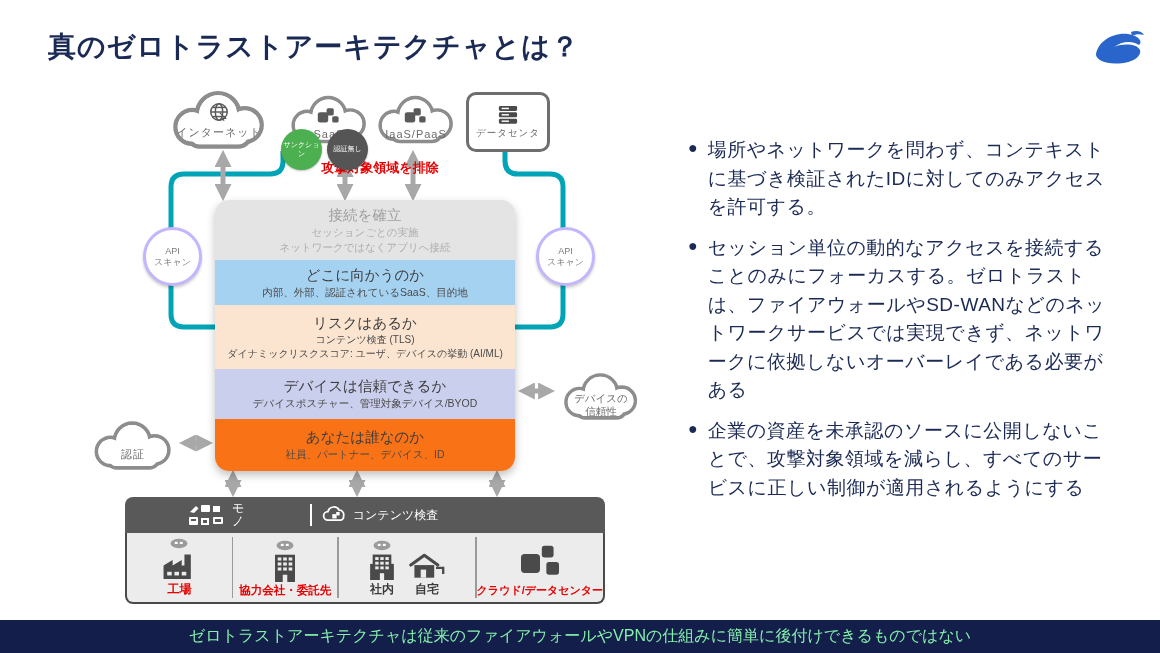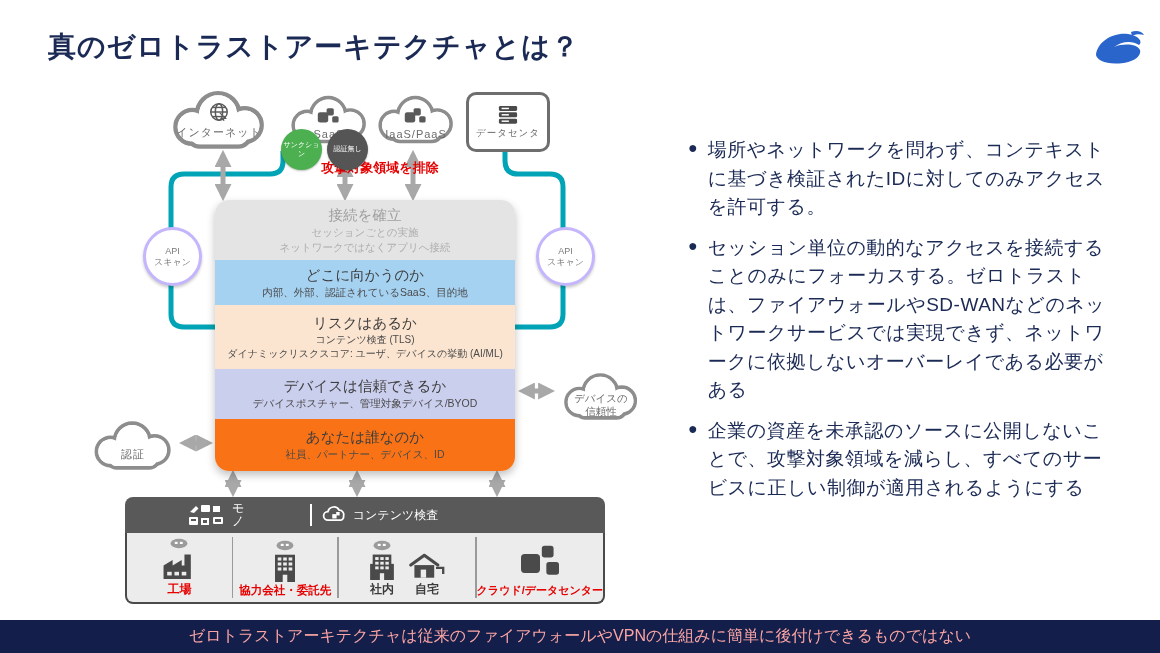--- a/index.html
+++ b/index.html
@@ -2,21 +2,21 @@
 <html><head>
 <meta charset="utf-8">
 <style>
   html,body{margin:0;padding:0;background:#fff;}
   .slide{position:relative;width:1160px;height:653px;background:#ffffff;overflow:hidden;
          font-family:"Liberation Sans","DejaVu Sans",sans-serif;}
   .abs{position:absolute;}
 
   
   .title{left:48px;top:28px;font-size:28px;font-weight:700;color:#1b2a55;letter-spacing:1px;}
-  .footer{left:0;bottom:0;width:1160px;height:33px;background:#131f4a;color:#fca5a5;
+  .footer{left:0;bottom:0;width:1160px;height:33px;background:#131f4a;color:#86efac;
           display:flex;align-items:center;justify-content:center;font-size:16px;}
 
   
   .logo{left:1091px;top:26px;width:56px;height:40px;}
 
   
   .cloud{display:flex;flex-direction:column;align-items:center;justify-content:flex-end;}
   .cloud svg.shape{position:absolute;left:0;top:0;width:100%;height:100%;}
   .cloud .content{position:relative;z-index:2;display:flex;flex-direction:column;align-items:center;
                   justify-content:center;gap:2px;padding-bottom:10px;}

